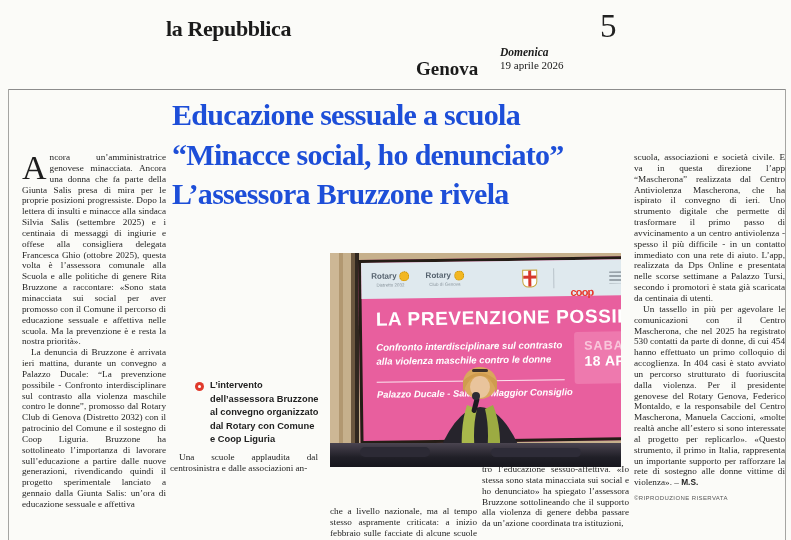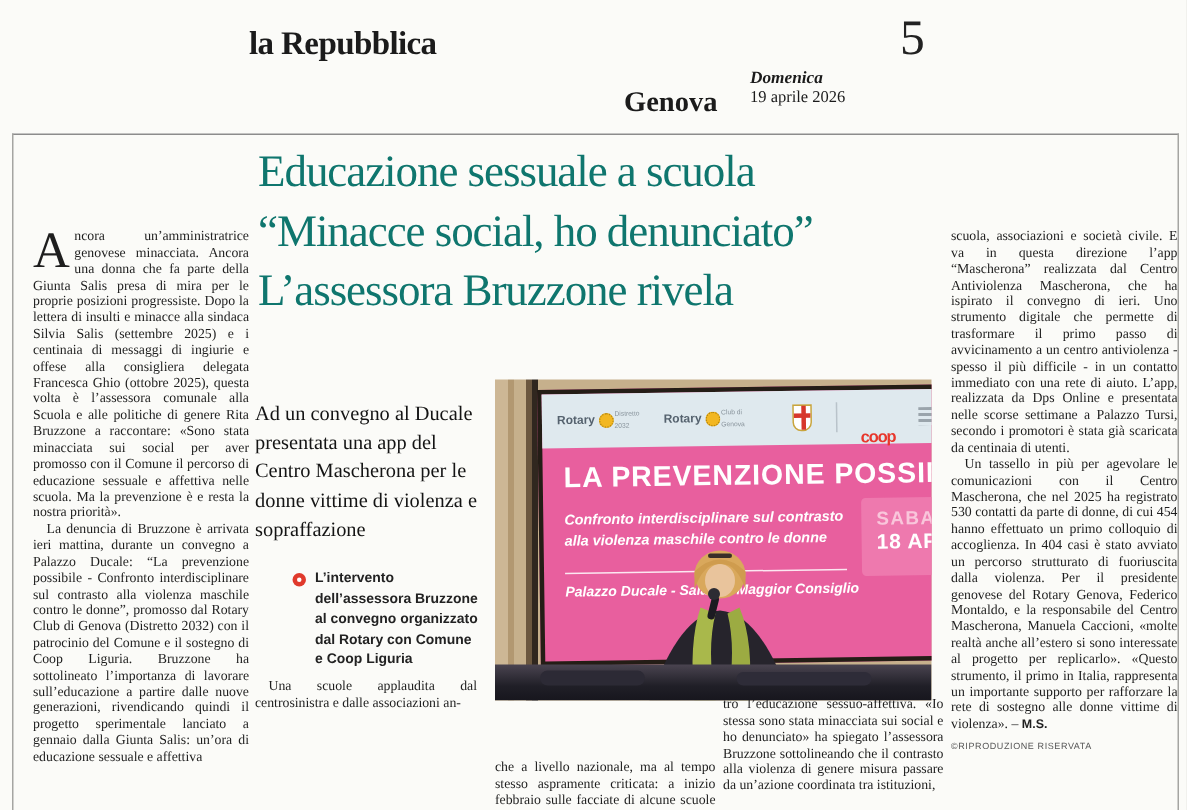--- a/index.html
+++ b/index.html
@@ -9,22 +9,22 @@
   .brand{position:absolute;left:166px;top:16px;font-size:22px;font-weight:700;letter-spacing:-0.4px;}
   .section{position:absolute;left:416px;top:18px;font-size:19px;font-weight:700;margin-top:40px;}
   .pagenum{position:absolute;left:600px;top:8px;font-size:33px;font-weight:400;color:#222;}
   .dateblock{position:absolute;left:500px;top:46px;width:122px;text-align:left;line-height:12.5px;}
   .dateblock .day{font-style:italic;font-size:11.5px;font-weight:700;}
   .dateblock .date{font-size:11px;}
   .rule-top{position:absolute;left:8px;top:89px;width:778px;height:1px;background:#8c8c8c;}
   .border-left{position:absolute;left:8px;top:89px;width:1px;height:451px;background:#a5a5a2;}
   .border-right{position:absolute;left:785px;top:89px;width:1px;height:451px;background:#a5a5a2;}
   
-  .headline{position:absolute;left:172px;top:95px;width:475px;font-weight:400;
-            font-size:30px;line-height:39.5px;letter-spacing:-0.7px;color:#0f766e;}
+  .headline{position:absolute;left:172px;top:95px;width:475px;font-weight:700;
+            font-size:30px;line-height:39.5px;letter-spacing:-0.7px;color:#1d4ed8;}
   
   .bodytext{font-size:9.2px;line-height:10.85px;text-align:justify;overflow:hidden;color:#1e1e1e;}
   .bodytext p{margin:0;}
   .bodytext p.indent{text-indent:9px;}
   .col1{position:absolute;left:22px;top:152px;width:144px;height:388px;}
   .dropcap{float:left;font-size:34px;line-height:28px;padding:2px 3px 0 0;font-weight:400;}
   .col2body{position:absolute;left:170px;top:452px;width:148px;height:88px;}
   .col3{position:absolute;left:330px;top:464px;width:147px;height:76px;margin-top:42px;}
   .col4{position:absolute;left:482px;top:464px;width:147px;height:76px;}
   .col5{position:absolute;left:634px;top:152px;width:151px;height:388px;}
@@ -42,21 +42,21 @@
   .dot-inner{position:absolute;left:3px;top:3px;width:3px;height:3px;border-radius:50%;background:#fff;}
   
   .photo{position:absolute;left:330px;top:253px;width:291px;height:214px;overflow:hidden;
          background:linear-gradient(90deg,#cdb795 0 9px,#b29871 9px 13px,#c6b08c 13px 21px,
                     #6b573f 21px 25px,#30271f 25px 29px,#c6b08c 29px 100%);}
   .slide{position:absolute;left:28px;top:7px;width:274px;height:178px;background:#e85f9e;
          border:3px solid #241d16;transform:rotate(-0.8deg);transform-origin:top left;}
   .band{position:absolute;left:0;top:0;width:100%;height:36px;background:#dfe9ee;
         display:flex;align-items:center;padding:0 10px;box-sizing:border-box;gap:16px;
         font-family:"Liberation Sans",sans-serif;}
-  .rlogo{display:flex;flex-direction:row;align-items:center;line-height:8px;}
+  .rlogo{display:flex;flex-direction:column;align-items:center;line-height:8px;}
   .rlogo .rrow{display:flex;align-items:center;gap:3px;}
   .rname{font-size:8px;font-weight:700;color:#55626e;}
   .rwheel{width:10px;height:10px;border-radius:50%;background:#f2b722;border:1.5px dotted #b8880d;box-sizing:border-box;display:inline-block;}
   .rsub{font-size:4.5px;color:#8a959d;}
   .bandspacer{flex:1;}
   .crest{width:13px;height:16px;background:#fff;border:1px solid #c9a53c;border-radius:0 0 6px 6px;position:relative;}
   .crest:before{content:"";position:absolute;left:5px;top:0;width:3px;height:100%;background:#d6372c;}
   .crest:after{content:"";position:absolute;left:0;top:5px;width:100%;height:3px;background:#d6372c;}
   .bandsep{width:1px;height:20px;background:#b9c3ca;}
   .cooplogo{font-size:11px;font-weight:800;color:#e8372c;letter-spacing:-0.8px;margin-top:28px;}
@@ -99,21 +99,20 @@
     <div>Educazione sessuale a scuola</div>
     <div>“Minacce social, ho denunciato”</div>
     <div>L’assessora Bruzzone rivela</div>
   </h1>
 
   <div class="bodytext col1">
     <p><span class="dropcap">A</span><span>ncora un’amministratrice genovese minacciata. Ancora una donna che fa parte della Giunta Salis presa di mira per le proprie posizioni progressiste. Dopo la lettera di insulti e minacce alla sindaca Silvia Salis (settembre 2025) e i centinaia di messaggi di ingiurie e offese alla consigliera delegata Francesca Ghio (ottobre 2025), questa volta è l’assessora comunale alla Scuola e alle politiche di genere Rita Bruzzone a raccontare: «Sono stata minacciata sui social per aver promosso con il Comune il percorso di educazione sessuale e affettiva nelle scuola. Ma la prevenzione è e resta la nostra priorità».</span></p>
     <p class="indent">La denuncia di Bruzzone è arrivata ieri mattina, durante un convegno a Palazzo Ducale: “La prevenzione possibile - Confronto interdisciplinare sul contrasto alla violenza maschile contro le donne”, promosso dal Rotary Club di Genova (Distretto 2032) con il patrocinio del Comune e il sostegno di Coop Liguria. Bruzzone ha sottolineato l’importanza di lavorare sull’educazione a partire dalle nuove generazioni, rivendicando quindi il progetto sperimentale lanciato a gennaio dalla Giunta Salis: un’ora di educazione sessuale e affettiva</p>
   </div>
 
-  <div class="standfirst">Ad un convegno al Ducale presentata una app del Centro Mascherona per le donne vittime di violenza e sopraffazione</div>
 
   <div class="caption">
     <span class="dot">
         <span class="dot-inner"></span>
       </span>
     <span>L’intervento dell’assessora Bruzzone al convegno organizzato dal Rotary con Comune e Coop Liguria</span>
   </div>
 
   <div class="bodytext col2body">
     <p class="indent">Una scuole applaudita dal centrosinistra e dalle associazioni an-</p>
@@ -163,21 +162,21 @@
       <path d="M8 104 Q28 46 55 44 Q82 46 102 104 Z" fill="#26242c"></path>
       <path d="M42 42 Q34 66 38 104 L52 104 Q46 70 52 46 Z" fill="#a9b84b"></path>
       <path d="M68 42 Q78 66 74 104 L60 104 Q66 70 60 46 Z" fill="#9cab42"></path>
       <rect x="48" y="34" width="5" height="16" rx="2.5" transform="rotate(14 50 42)" fill="#1c1b21"></rect>
       <circle cx="51" cy="33" r="4" fill="#2d2c33"></circle>
     </svg>
     <div class="desk"></div>
   </div>
 
   <div class="bodytext col3">che a livello nazionale, ma al tempo stesso aspramente criticata: a inizio febbraio sulle facciate di alcune scuole di Genova sono comparse infatti scritte no-vax contro l’Oms-Organizzazione mondiale della sanità, la sindaca Salis e con-</div>
-  <div class="bodytext col4">tro l’educazione sessuo-affettiva. «Io stessa sono stata minacciata sui social e ho denunciato» ha spiegato l’assessora Bruzzone sottolineando che il contrasto alla violenza di genere misura passare da un’azione coordinata tra istituzioni,</div>
+  <div class="bodytext col4">tro l’educazione sessuo-affettiva. «Io stessa sono stata minacciata sui social e ho denunciato» ha spiegato l’assessora Bruzzone sottolineando che il supporto alla violenza di genere debba passare da un’azione coordinata tra istituzioni,</div>
 
   <div class="bodytext col5">
     <p>scuola, associazioni e società civile. E va in questa direzione l’app “Mascherona” realizzata dal Centro Antiviolenza Mascherona, che ha ispirato il convegno di ieri. Uno strumento digitale che permette di trasformare il primo passo di avvicinamento a un centro antiviolenza - spesso il più difficile - in un contatto immediato con una rete di aiuto. L’app, realizzata da Dps Online e presentata nelle scorse settimane a Palazzo Tursi, secondo i promotori è stata già scaricata da centinaia di utenti.</p>
     <p class="indent"><span>Un tassello in più per agevolare le comunicazioni con il Centro Mascherona, che nel 2025 ha registrato 530 contatti da parte di donne, di cui 454 hanno effettuato un primo colloquio di accoglienza. In 404 casi è stato avviato un percorso strutturato di fuoriuscita dalla violenza. Per il presidente genovese del Rotary Genova, Federico Montaldo, e la responsabile del Centro Mascherona, Manuela Caccioni, «molte realtà anche all’estero si sono interessate al progetto per replicarlo». «Questo strumento, il primo in Italia, rappresenta un importante supporto per rafforzare la rete di sostegno alle donne vittime di violenza». – </span><span class="byline">M.S.</span></p>
     <div class="copyright">©RIPRODUZIONE RISERVATA</div>
   </div>
 
 </div>
 
 </body></html>

